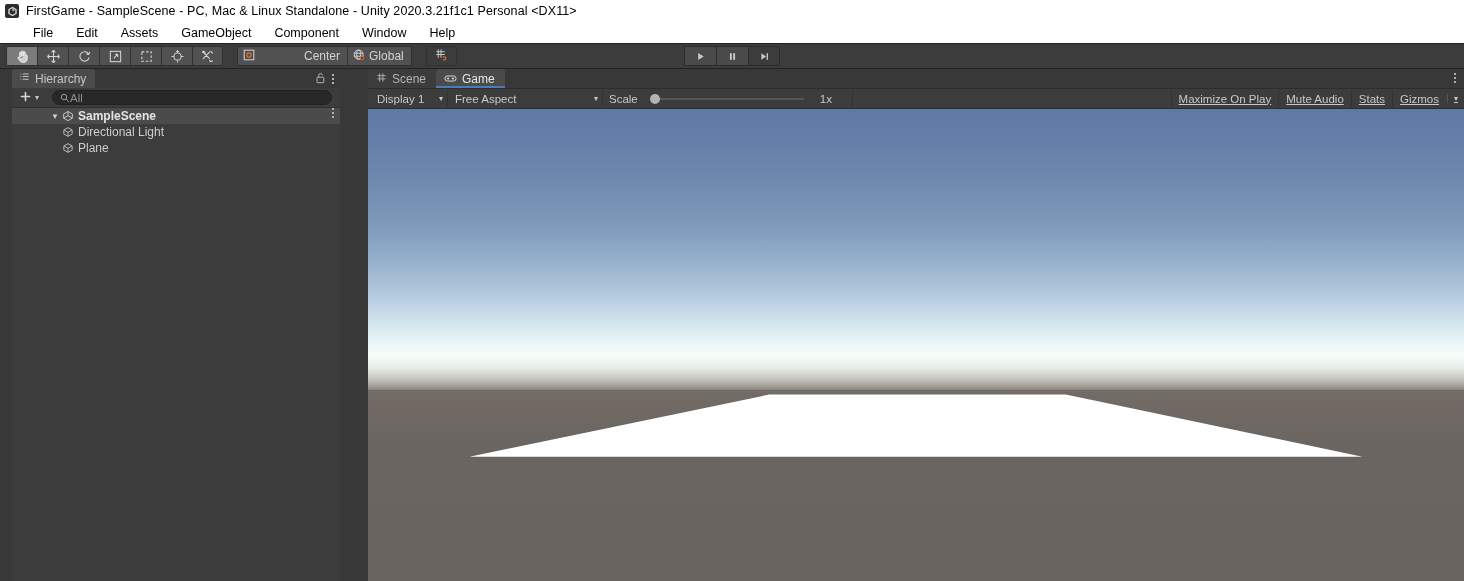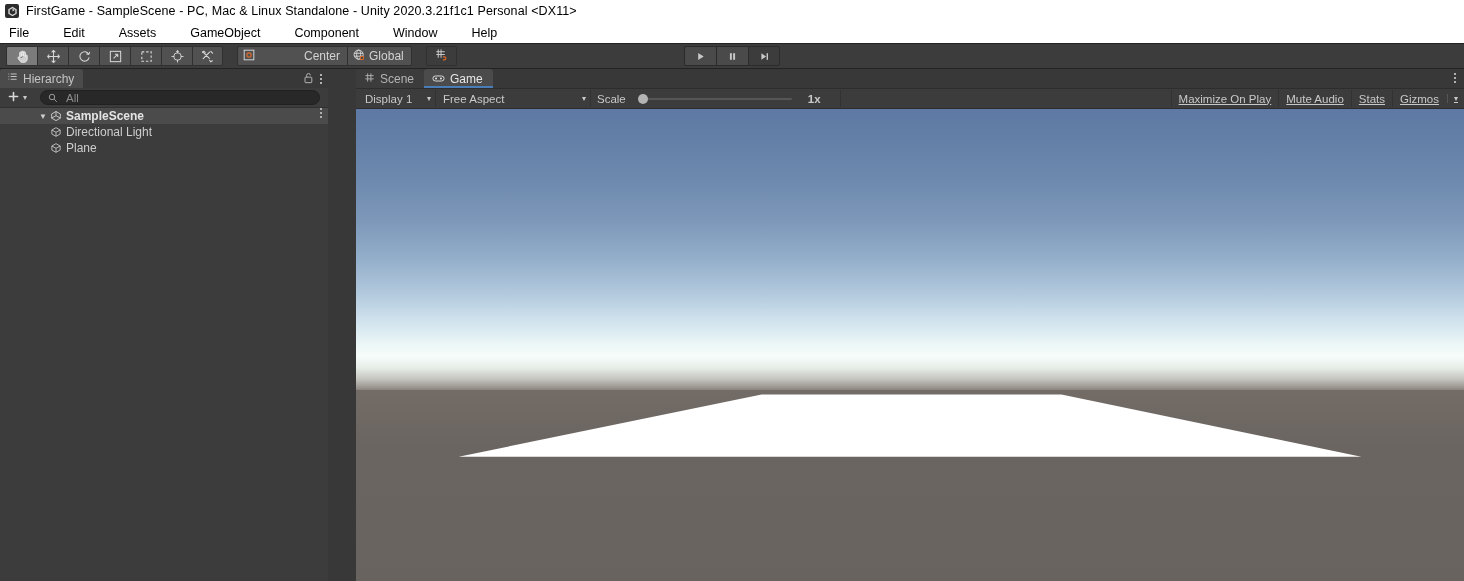--- a/index.html
+++ b/index.html
@@ -22,21 +22,21 @@
     background:#2b2b2b; border-radius:2px;
     display:flex; align-items:center; justify-content:center;
   }
   .app-icon svg { display:block; }
   .title-text { white-space:nowrap; letter-spacing:0.1px; }
 
   
   .menubar {
     height:20px; background:#ffffff; color:#000000;
     display:flex; align-items:center; font-size:12.5px;
-    padding-left:0; gap:16px;
+    padding-left:24px; gap:5px;
   }
   .menu-item { padding:0 9px; line-height:20px; white-space:nowrap; cursor:default; }
 
   
   .toolbar {
     height:26px; background:#3c3c3c;
     border-top:1px solid #232323; border-bottom:1px solid #232323;
     display:flex; align-items:center; padding:0 6px; position:relative;
   }
   .tool-group { display:flex; align-items:center; }
@@ -73,41 +73,41 @@
     display:flex; align-items:center; justify-content:center; cursor:default;
   }
   .playbtn:first-child { border-radius:2px 0 0 2px; background:#4a4a4a; }
   .playbtn:nth-child(2) { background:#4a4a4a; }
   .playbtn:last-child { border-radius:0 2px 2px 0; border-right:1px solid #2b2b2b; }
 
   
   .body { display:flex; height:512px; }
 
   
-  .hierarchy { width:328px; background:#7f1d1d; display:flex; flex-direction:column; flex:none; }
+  .hierarchy { width:328px; background:#7f1d1d; display:flex; flex-direction:column; flex:none;margin-left:12px; }
   .panel-tabrow {
     height:19px; background:#383838; display:flex; align-items:stretch; position:relative;
   }
   .panel-tab {
     background:#4b4b4b; display:flex; align-items:center; gap:5px;
     padding:0 9px 0 7px; font-size:12px; color:#c4c4c4;
     border-radius:3px 3px 0 0; cursor:default;
   }
   .tab-tools {
     margin-left:auto; display:flex; align-items:center; gap:6px; padding-right:6px;
   }
   .hier-toolbar {
     height:20px; background:#3c3c3c; display:flex; align-items:center;
     padding:0 4px; gap:4px; border-bottom:1px solid #303030;
   }
   .addbtn { display:flex; align-items:center; gap:3px; padding:0 3px; cursor:default; }
   .searchfield {
     flex:1; height:15px; background:#282828; border:1px solid #212121;
     border-radius:8px; display:flex; align-items:center;
-    padding:0 7px; gap:8px; margin-left:6px; margin-right:4px;
+    padding:0 7px; gap:0; margin-left:6px; margin-right:4px;
   }
   .search-ph { font-size:11.5px; color:#8d8d8d; }
 
   .hier-list { flex:1; background:#3c3c3c; overflow:hidden; padding-top:0px; }
   .hrow {
     height:16px; display:flex; align-items:center;
     font-size:12px; color:#cdcdcd; cursor:default; position:relative;
   }
   .hrow.scene-row { background:#4b4b4b; color:#e4e4e4; font-weight:bold; }
   .hrow.hovered { background:#434343; }
@@ -139,21 +139,21 @@
     border-right:1px solid #323232;
   }
   .dd-label { white-space:nowrap; }
   .caret { margin-left:8px; }
   .scale-wrap { display:flex; align-items:center; gap:16px; padding:0 6px; border-right:1px solid #323232; height:17px; }
   .slider-track { width:150px; height:2px; background:#565656; border-radius:1px; position:relative; }
   .slider-knob {
     position:absolute; left:-4px; top:-4px; width:10px; height:10px;
     border-radius:50%; background:#b4b4b4; cursor:default;
   }
-  .scale-val { width:26px; font-size:11.5px; color:#c9c9c9;font-weight:bold; }
+  .scale-val { width:26px; font-size:11.5px; color:#c9c9c9; }
   .gt-right { margin-left:auto; display:flex; align-items:center; height:17px;text-decoration:underline; }
   .gt-btn {
     height:17px; display:flex; align-items:center; padding:0 7px;
     border-left:1px solid #323232; cursor:default; white-space:nowrap;
   }
 
   
   .viewport { flex:1; position:relative; overflow:hidden; background:#6a6461; }
   .sky {
     position:absolute; left:0; right:0; top:0; height:281px;

